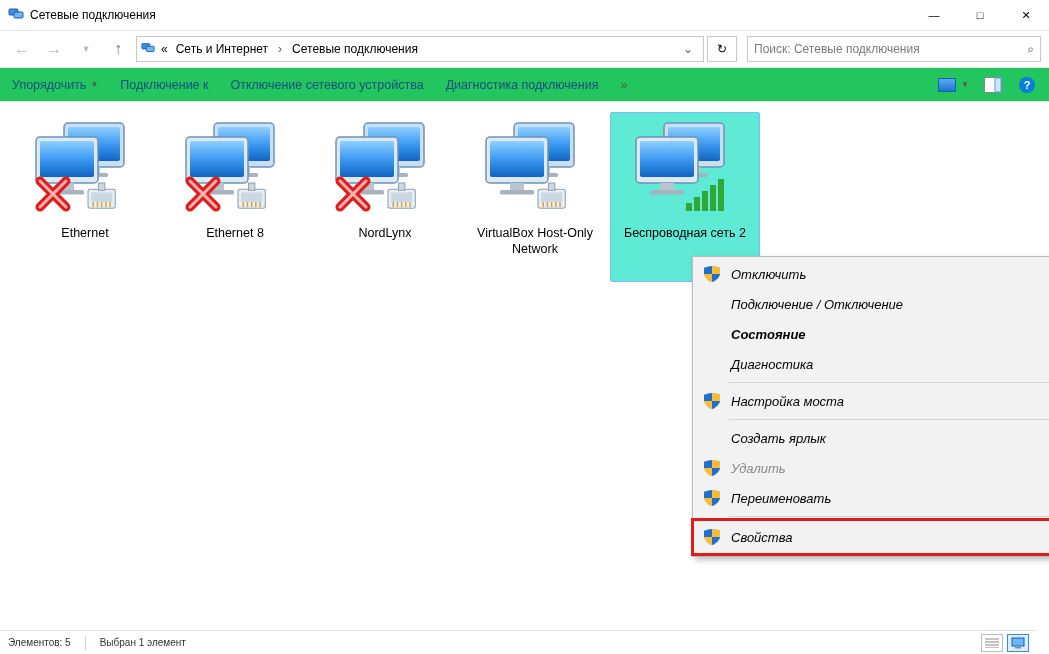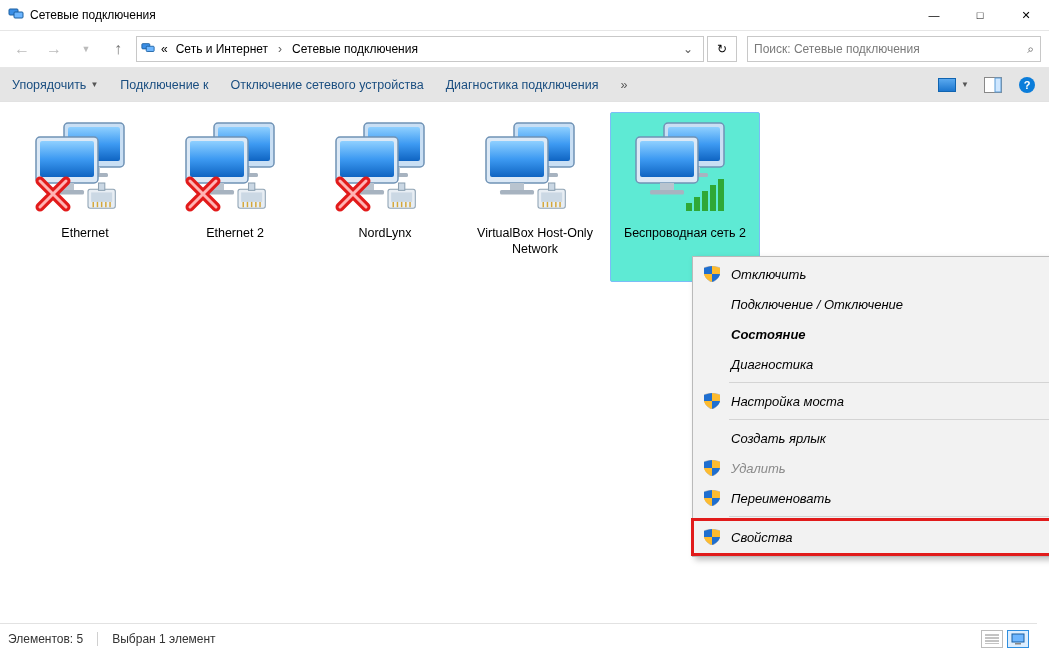--- a/index.html
+++ b/index.html
@@ -83,21 +83,21 @@
   .search input::placeholder{ color:#7a7a7a; }
   .search-icon { margin-left:4px; color:#666; }
 
   
   .cmdbar {
     height: 34px;
     display:flex;
     align-items:center;
     gap: 22px;
     padding: 0 12px;
-    background:#e5e5e5;
+    background:#22c55e;
     border-bottom:1px solid #e2e2e2;
     color:#1a4e80;
     font-size:12.5px;
   }
   .cmdbar .cmd { display:flex; align-items:center; gap:4px; white-space:nowrap; }
   .cmdbar .cmd .drop { font-size:8px; color:#555; }
   .cmdbar .more { color:#555; }
   .cmdbar .right {
     margin-left:auto; display:flex; align-items:center; gap:14px;
   }
@@ -171,26 +171,26 @@
   .ctx-sep { height:1px; background:#d4d4d4; margin:3px 2px 3px 36px; }
   .ctxitem.highlight-box {
     outline: 3px solid #e11b1b;
     outline-offset: -1px;
     height: 34px;
   }
 
   
   .statusbar {
     position:absolute; left:0; right:12px; bottom:0;
-    height:31px;
+    height:24px;
     border-top:1px solid #e2e2e2;
     display:flex;
     align-items:center;
     padding:0 8px;
-    font-size:12px;
+    font-size:10px;
     color:#333;
     gap:8px;
     background:#fff;
   }
   .statusbar .sb-sep { width:1px; height:14px; background:#d0d0d0; margin:0 6px;}
   .statusbar .sb-right { margin-left:auto; display:flex; gap:4px; }
   .sb-view {
     width:22px;height:18px;border:1px solid #bcbcbc;display:flex;align-items:center;justify-content:center;background:#fff;
   }
   .sb-view.active { border-color:#2f8fe0; background:#dceeff; }
@@ -288,21 +288,21 @@
       <svg class="net-svg" viewBox="0 0 110 95">
         <use href="#dual-monitor"></use>
         <g transform="translate(6,58)">
             <use href="#red-x"></use>
           </g>
             <g transform="translate(58,64) scale(1.05)">
             <use href="#plug"></use>
           </g>
       </svg>
     </div>
-    <div class="label">Ethernet 2</div>
+    <div class="label">Ethernet 8</div>
     </div>
     <div class="item">
     <div class="icon-wrap">
       <svg class="net-svg" viewBox="0 0 110 95">
         <use href="#dual-monitor"></use>
         <g transform="translate(6,58)">
             <use href="#red-x"></use>
           </g>
             <g transform="translate(58,64) scale(1.05)">
             <use href="#plug"></use>

